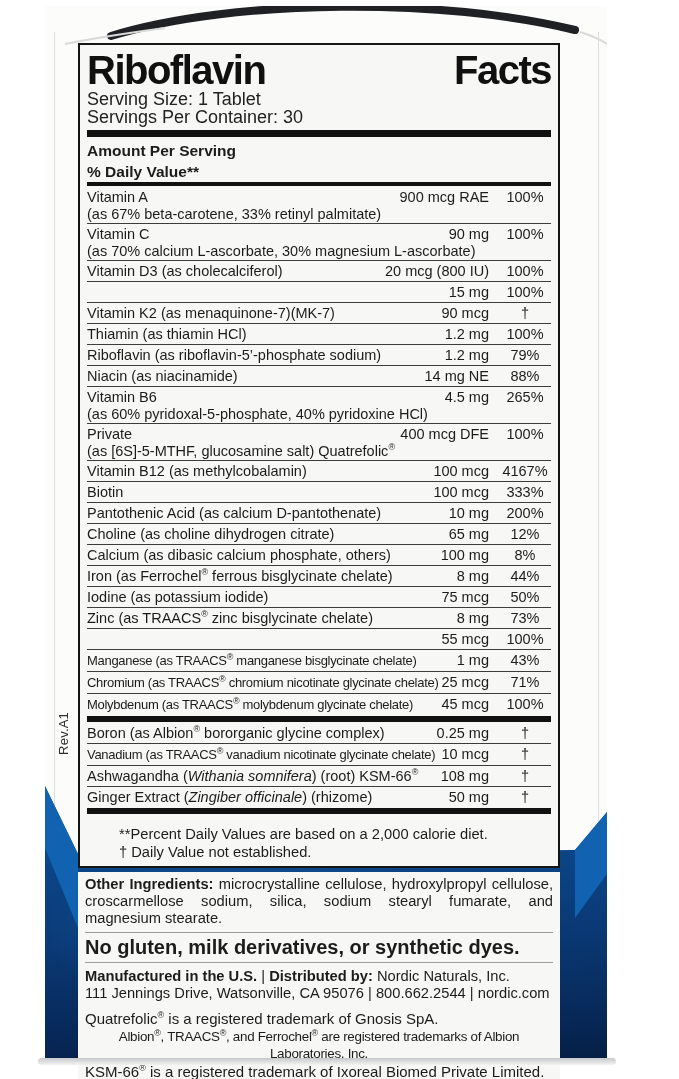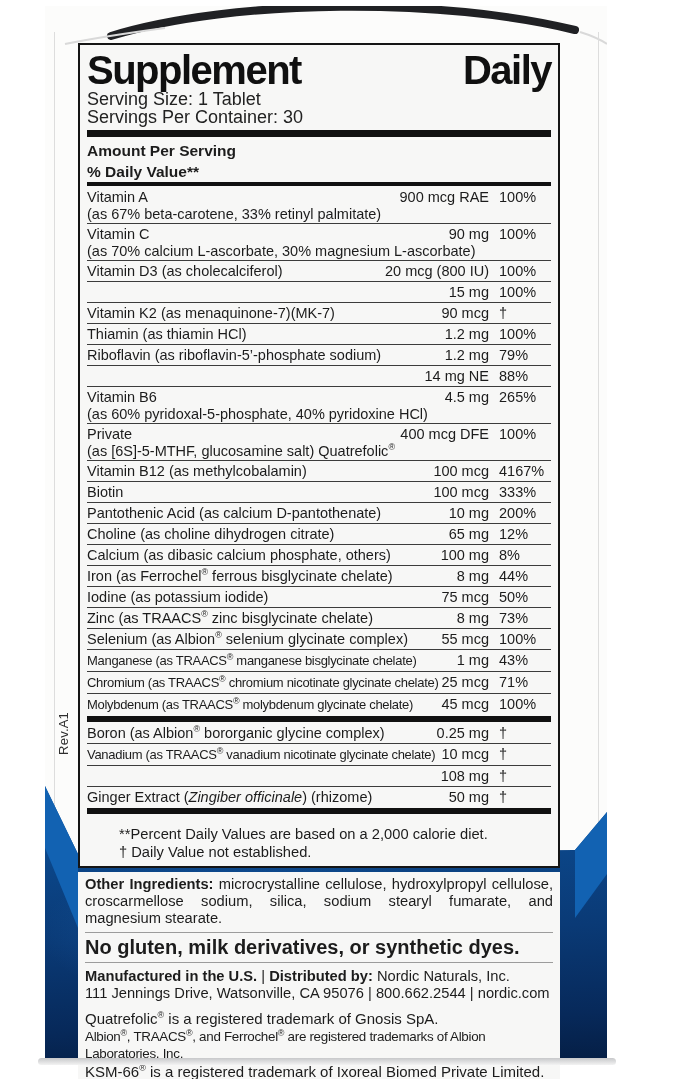--- a/index.html
+++ b/index.html
@@ -51,36 +51,36 @@
   .bar-thick{height:7px;background:#111;margin:4px 0 3px;}
   .bar-mid{height:6px;background:#111;margin:1px 0;}
   .f-header{display:flex;justify-content:space-between;font-weight:bold;font-size:15.5px;line-height:21px;flex-direction:column;}
   .bar-med{height:4px;background:#111;margin:0 0 1px;}
 
   .rows .row{padding:1px 0 1px;}
   .rows .row + .row{border-top:1.5px solid #3c3c3c;}
   .row-main{display:flex;align-items:baseline;font-size:14.5px;line-height:18px;}
   .row-name{flex:1 1 auto;white-space:nowrap;overflow:visible;}
   .row-amt{margin-left:auto;text-align:left;padding-right:10px;white-space:nowrap;}
-  .row-dv{width:52px;flex:none;text-align:left;white-space:nowrap;}
+  .row-dv{width:52px;flex:none;text-align:center;white-space:nowrap;}
   .row-sub{font-size:14.5px;line-height:16px;white-space:nowrap;}
   .row.cond .row-name{font-size:13px;letter-spacing:-0.3px;}
   sup{font-size:9px;line-height:0;vertical-align:super;}
   .footnotes{padding-top:10px;margin-left:32px;}
   .footnote{font-size:14.7px;line-height:18px;}
 
   
   .footer-block{background:#f7f7f6;margin-top:4px;padding:4px 7px 6px;box-sizing:border-box;}
   .fb-p{font-size:14.7px;line-height:17px;}
   .fb-p.justify{text-align:justify;}
   .fb-sep{height:1px;background:#9c9c9c;margin:5px 0;}
   .fb-bold{font-weight:bold;font-size:20px;line-height:19px;}
   .fb-gap{height:8px;}
   .tm-line{font-size:15px;line-height:17.5px;}
-  .tm-line.cond{font-size:13.4px;letter-spacing:-0.3px;}
+  .tm-line.cond{font-size:13.4px;letter-spacing:-0.3px;text-align:center;}
 
   .warning{
     background:#f7f7f6;border:2px solid #3c3c3c;margin-top:6px;
     padding:2px 7px 4px;box-sizing:border-box;
     font-size:14.2px;line-height:17.5px;text-align:justify;letter-spacing:-0.2px;
   }
 
   .rev{
     position:absolute;left:11px;top:706px;
     writing-mode:vertical-rl;transform:rotate(180deg);
@@ -101,21 +101,21 @@
 
   <div class="blue-layer"></div>
   <div class="facet a"></div>
   <div class="facet b"></div>
 
   <div class="rev">Rev.A1</div>
 
   <div class="label-col">
 
     <div class="facts">
-      <div class="f-title">Supplement Daily</div>
+      <div class="f-title">Riboflavin Facts</div>
       <div class="f-serving">Serving Size: 1 Tablet</div>
       <div class="f-serving">Servings Per Container: 30</div>
       <div class="bar-thick"></div>
       <div class="f-header">
         <span>Amount Per Serving</span>
         <span>% Daily Value**</span>
       </div>
       <div class="bar-med"></div>
 
       <div class="rows" id="main-rows">
@@ -164,20 +164,21 @@
           </div>
           <div class="row">
             <div class="row-main">
               <span class="row-name">Riboflavin (as riboflavin-5’-phosphate sodium)</span>
               <span class="row-amt">1.2 mg</span>
               <span class="row-dv">79%</span>
             </div>
           </div>
           <div class="row">
             <div class="row-main">
+              <span class="row-name">Niacin (as niacinamide)</span>
               <span class="row-amt">14 mg NE</span>
               <span class="row-dv">88%</span>
             </div>
           </div>
           <div class="row">
             <div class="row-main">
               <span class="row-name">Vitamin B6</span>
               <span class="row-amt">4.5 mg</span>
               <span class="row-dv">265%</span>
             </div>
@@ -242,21 +243,20 @@
           </div>
           <div class="row">
             <div class="row-main">
               <span class="row-name">Zinc (as TRAACS<sup>®</sup> zinc bisglycinate chelate)</span>
               <span class="row-amt">8 mg</span>
               <span class="row-dv">73%</span>
             </div>
           </div>
           <div class="row">
             <div class="row-main">
-              <span class="row-name">Selenium (as Albion<sup>®</sup> selenium glycinate complex)</span>
               <span class="row-amt">55 mcg</span>
               <span class="row-dv">100%</span>
             </div>
           </div>
           <div class="row cond">
             <div class="row-main">
               <span class="row-name">Manganese (as TRAACS<sup>®</sup> manganese bisglycinate chelate)</span>
               <span class="row-amt">1 mg</span>
               <span class="row-dv">43%</span>
             </div>
@@ -289,20 +289,21 @@
           </div>
           <div class="row cond">
             <div class="row-main">
               <span class="row-name">Vanadium (as TRAACS<sup>®</sup> vanadium nicotinate glycinate chelate)</span>
               <span class="row-amt">10 mcg</span>
               <span class="row-dv">†</span>
             </div>
           </div>
           <div class="row">
             <div class="row-main">
+              <span class="row-name">Ashwagandha (<i>Withania somnifera</i>) (root) KSM-66<sup>®</sup></span>
               <span class="row-amt">108 mg</span>
               <span class="row-dv">†</span>
             </div>
           </div>
           <div class="row">
             <div class="row-main">
               <span class="row-name">Ginger Extract (<i>Zingiber officinale</i>) (rhizome)</span>
               <span class="row-amt">50 mg</span>
               <span class="row-dv">†</span>
             </div>

